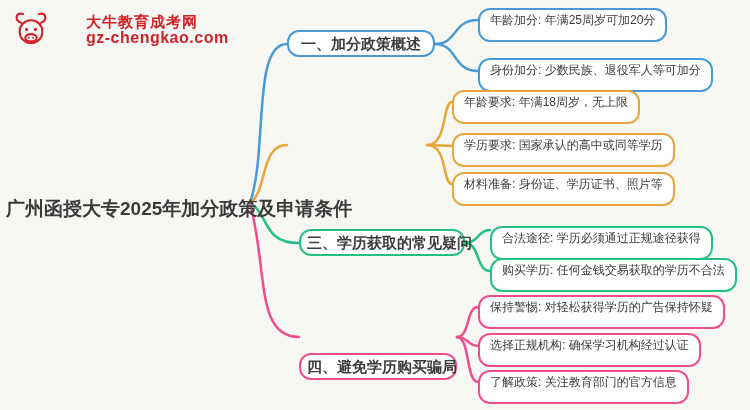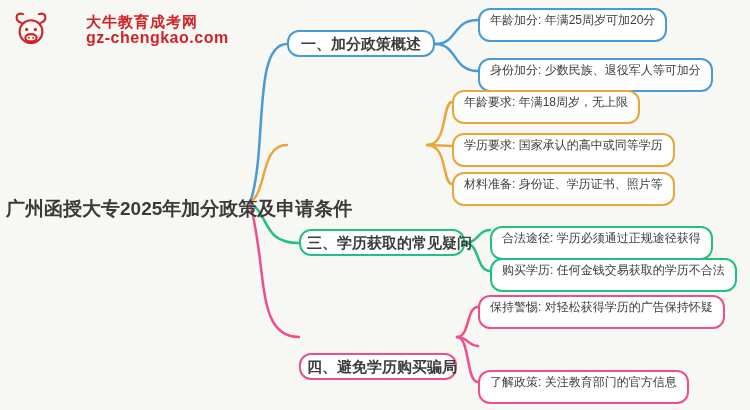--- a/index.html
+++ b/index.html
@@ -105,15 +105,16 @@
   <div class="node leaf c-blue l12">身份加分: 少数民族、退役军人等可加分</div>
 
   <div class="node leaf c-orange l21">年龄要求: 年满18周岁，无上限</div>
   <div class="node leaf c-orange l22">学历要求: 国家承认的高中或同等学历</div>
   <div class="node leaf c-orange l23">材料准备: 身份证、学历证书、照片等</div>
 
   <div class="node leaf c-green l31">合法途径: 学历必须通过正规途径获得</div>
   <div class="node leaf c-green l32">购买学历: 任何金钱交易获取的学历不合法</div>
 
   <div class="node leaf c-pink l41">保持警惕: 对轻松获得学历的广告保持怀疑</div>
+  <div class="node leaf c-pink l42">选择正规机构: 确保学习机构经过认证</div>
   <div class="node leaf c-pink l43">了解政策: 关注教育部门的官方信息</div>
 
 </div>
 
 </body></html>

